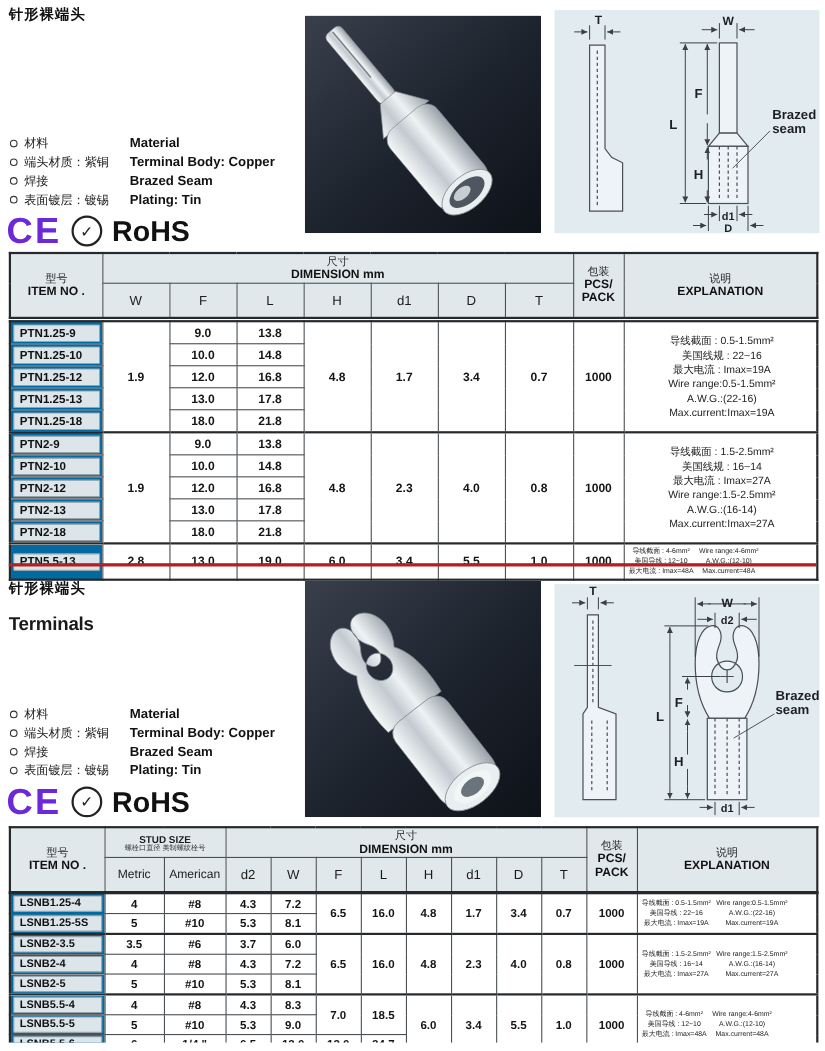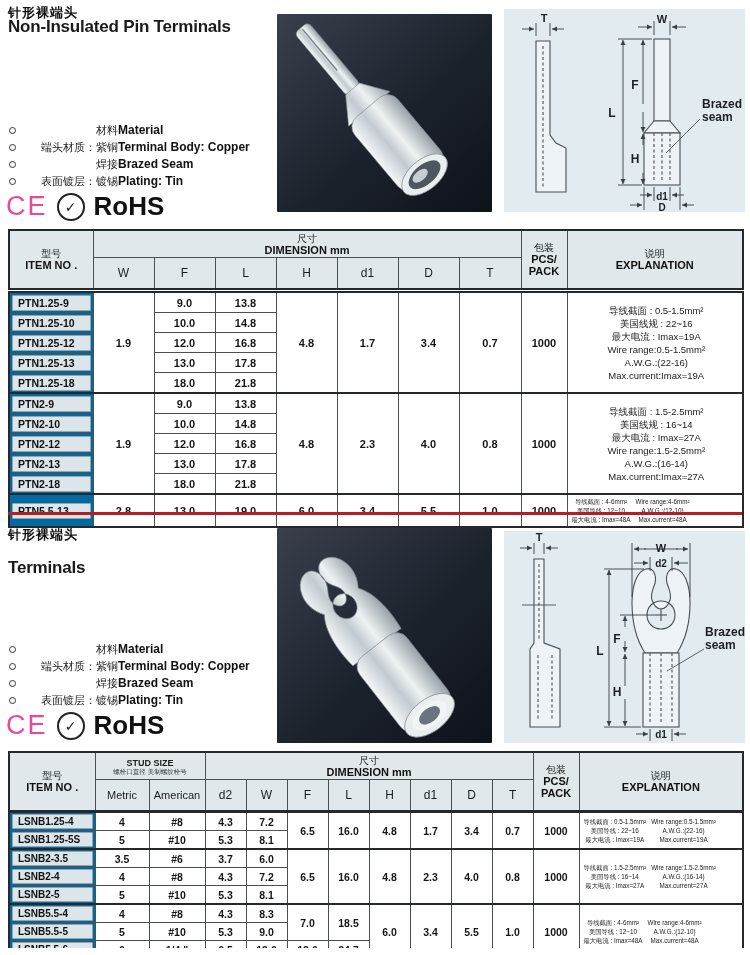--- a/index.html
+++ b/index.html
@@ -6,28 +6,28 @@
   body{font-family:"Liberation Sans","DejaVu Sans",sans-serif;color:#1c1c1c;}
   #page{position:relative;width:750px;height:948px;background:#fff;overflow:hidden;}
 
   .abs{position:absolute;}
 
   
   .title-zh{font-size:13px;font-weight:bold;letter-spacing:1px;color:#111;}
   .title-en{font-size:17px;font-weight:bold;color:#1a1a1a;line-height:18px;letter-spacing:-0.2px;}
 
   
-  .mat-row{display:flex;align-items:flex-start;height:17px;text-align:right;}
+  .mat-row{display:flex;align-items:flex-start;height:17px;}
   .bullet{width:5px;height:5px;border:1.4px solid #333;border-radius:50%;margin:4px 6px 0 1px;flex:0 0 auto;}
   .mat-zh{font-size:11px;width:96px;color:#222;}
   .mat-en{font-size:12px;font-weight:bold;color:#111;}
 
   
   .certs{display:flex;align-items:center;gap:9px;}
-  .ce{font-size:27px;font-weight:normal;letter-spacing:2px;color:#ec4899;}
+  .ce{font-size:33px;font-weight:bold;letter-spacing:2px;color:#6d28d9;}
   .certcircle{width:24px;height:24px;border:2.4px solid #222;border-radius:50%;
     display:flex;align-items:center;justify-content:center;font-size:14px;font-weight:bold;color:#222;}
   .rohs{font-size:26px;font-weight:bold;color:#111;}
 
   
   .photo{border-radius:1px;overflow:hidden;}
 
   
   .diagram{background:#e2ebef;}
 
@@ -62,21 +62,20 @@
   .t2 .itembox{font-size:10px;}
 
   svg text{font-family:"Liberation Sans","DejaVu Sans",sans-serif;}
 </style>
 </head>
 <body>
 
 <div id="page">
 
   <div class="abs title-zh" style="left:8px;top:4px;">针形裸端头</div>
-  <div class="abs title-en" style="left:8px;top:18px;">Non-Insulated Pin Terminals</div>
 
   <div class="abs" style="left:8px;top:123px;width:260px;">
     <div class="mat-row">
       <span class="bullet"></span>
       <span class="mat-zh">材料</span>
       <span class="mat-en">Material</span>
     </div>
     <div class="mat-row">
       <span class="bullet"></span>
       <span class="mat-zh">端头材质：紫铜</span>

